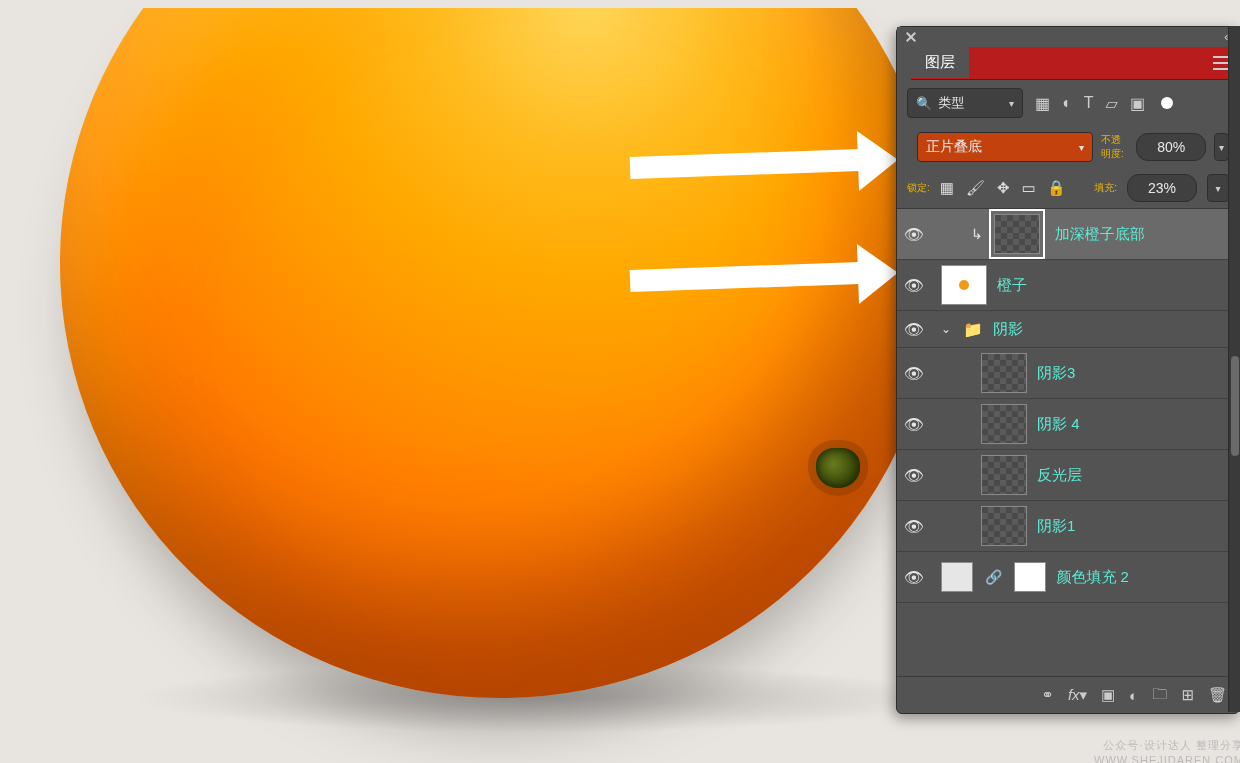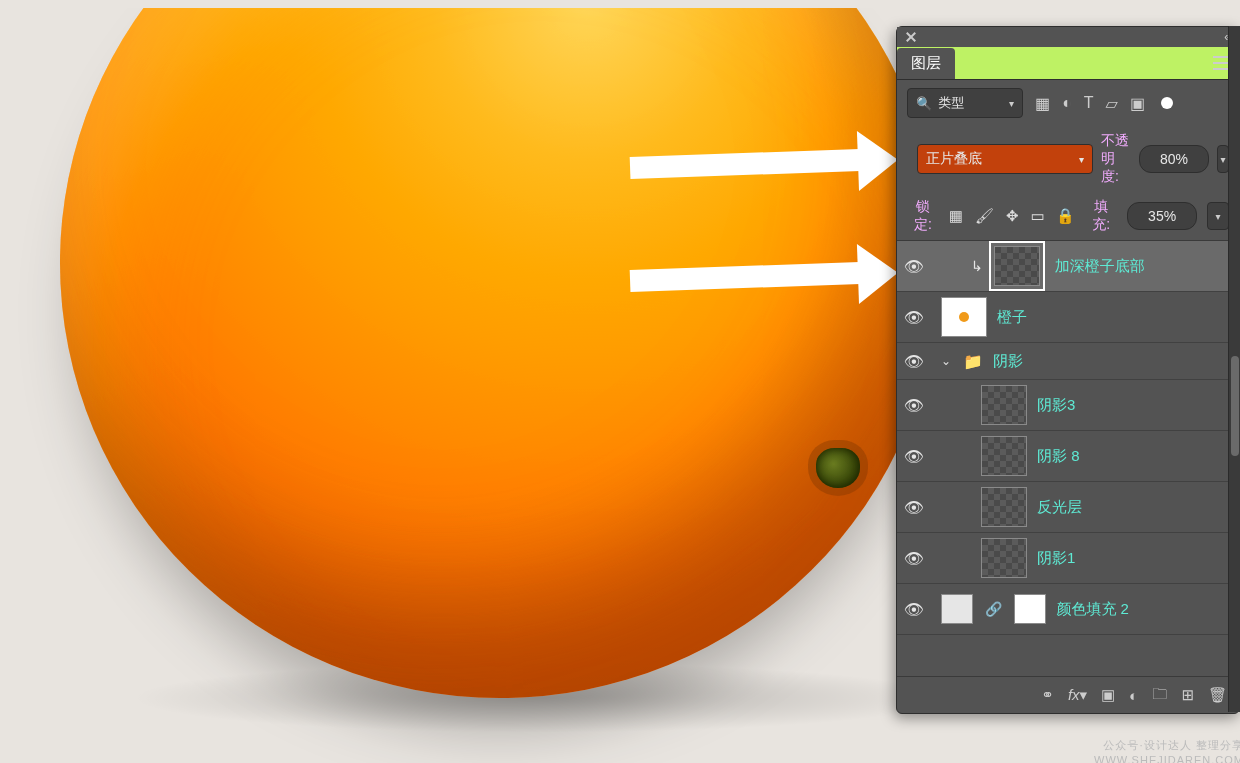--- a/index.html
+++ b/index.html
@@ -117,24 +117,25 @@
   .panel-top .close{width:12px;height:12px;position:relative;cursor:pointer;}
   .panel-top .close::before,.panel-top .close::after{
     content:"";position:absolute;left:0;top:5px;width:12px;height:2px;background:#ccc;
   }
   .panel-top .close::before{transform:rotate(45deg);}
   .panel-top .close::after{transform:rotate(-45deg);}
   .panel-top .collapse{margin-left:auto;color:#ccc;}
 
   .panel-tabs{
     height:32px;
-    background:#bef264;
+    background:#b91c1c;
     display:flex;
-    align-items:center;
+    align-items:flex-start;
     border-bottom:1px solid #2e2e2e;
+    margin-left:14px;
   }
   .tab{
     padding:6px 14px;
     background:#535353;
     color:#fff;
     font-size:15px;
     border-top-left-radius:4px;
     border-top-right-radius:4px;
   }
   .panel-menu-icon{
@@ -170,21 +171,21 @@
   .dot{width:12px;height:12px;border-radius:50%;background:#fff;margin-left:4px;}
 
   .blend-row{
     display:flex;align-items:center;padding:6px 10px;gap:8px;
   }
   .blend-select{
     flex:0 0 158px;height:28px;background:#c2410c;border:1px solid #2e2e2e;border-radius:4px;
     display:flex;align-items:center;padding:0 8px;font-size:14px;color:#e6e6e6;margin-left:10px;
   }
   .blend-select .chev{margin-left:auto;font-size:10px;}
-  .label{font-size:14px;color:#f0abfc;}
+  .label{font-size:10px;color:#eab308;}
   .pct-input{
     height:26px;background:#404040;border:1px solid #2e2e2e;border-radius:12px;
     display:flex;align-items:center;padding:0 6px;font-size:14px;min-width:56px;justify-content:center;
   }
   .mini-chev{
     width:20px;height:26px;background:#404040;border:1px solid #2e2e2e;border-radius:4px;
     display:flex;align-items:center;justify-content:center;font-size:10px;color:#ccc;
   }
 
   .lock-row{
@@ -329,21 +330,21 @@
   <div class="lock-row">
     <span class="label">锁定:</span>
     <div class="icons">
       <span>▦</span>
       <span>🖌</span>
       <span>✥</span>
       <span>▭</span>
       <span>🔒</span>
     </div>
     <span class="label" style="margin-left:auto">填充:</span>
-    <div class="pct-input">35%</div>
+    <div class="pct-input">23%</div>
     <div class="mini-chev">▾</div>
   </div>
 
   <div class="layers">
 
     <div class="layer selected">
       <div class="eye">👁</div>
       <div class="indent"></div>
       <span class="clip-icon">↳</span>
       <div class="selected-frame">
@@ -369,21 +370,21 @@
       <div class="eye">👁</div>
       <div class="indent2"></div>
       <div class="thumb"></div>
       <span class="name">阴影3</span>
     </div>
 
     <div class="layer">
       <div class="eye">👁</div>
       <div class="indent2"></div>
       <div class="thumb"></div>
-      <span class="name">阴影 8</span>
+      <span class="name">阴影 4</span>
     </div>
 
     <div class="layer">
       <div class="eye">👁</div>
       <div class="indent2"></div>
       <div class="thumb"></div>
       <span class="name">反光层</span>
     </div>
 
     <div class="layer">

